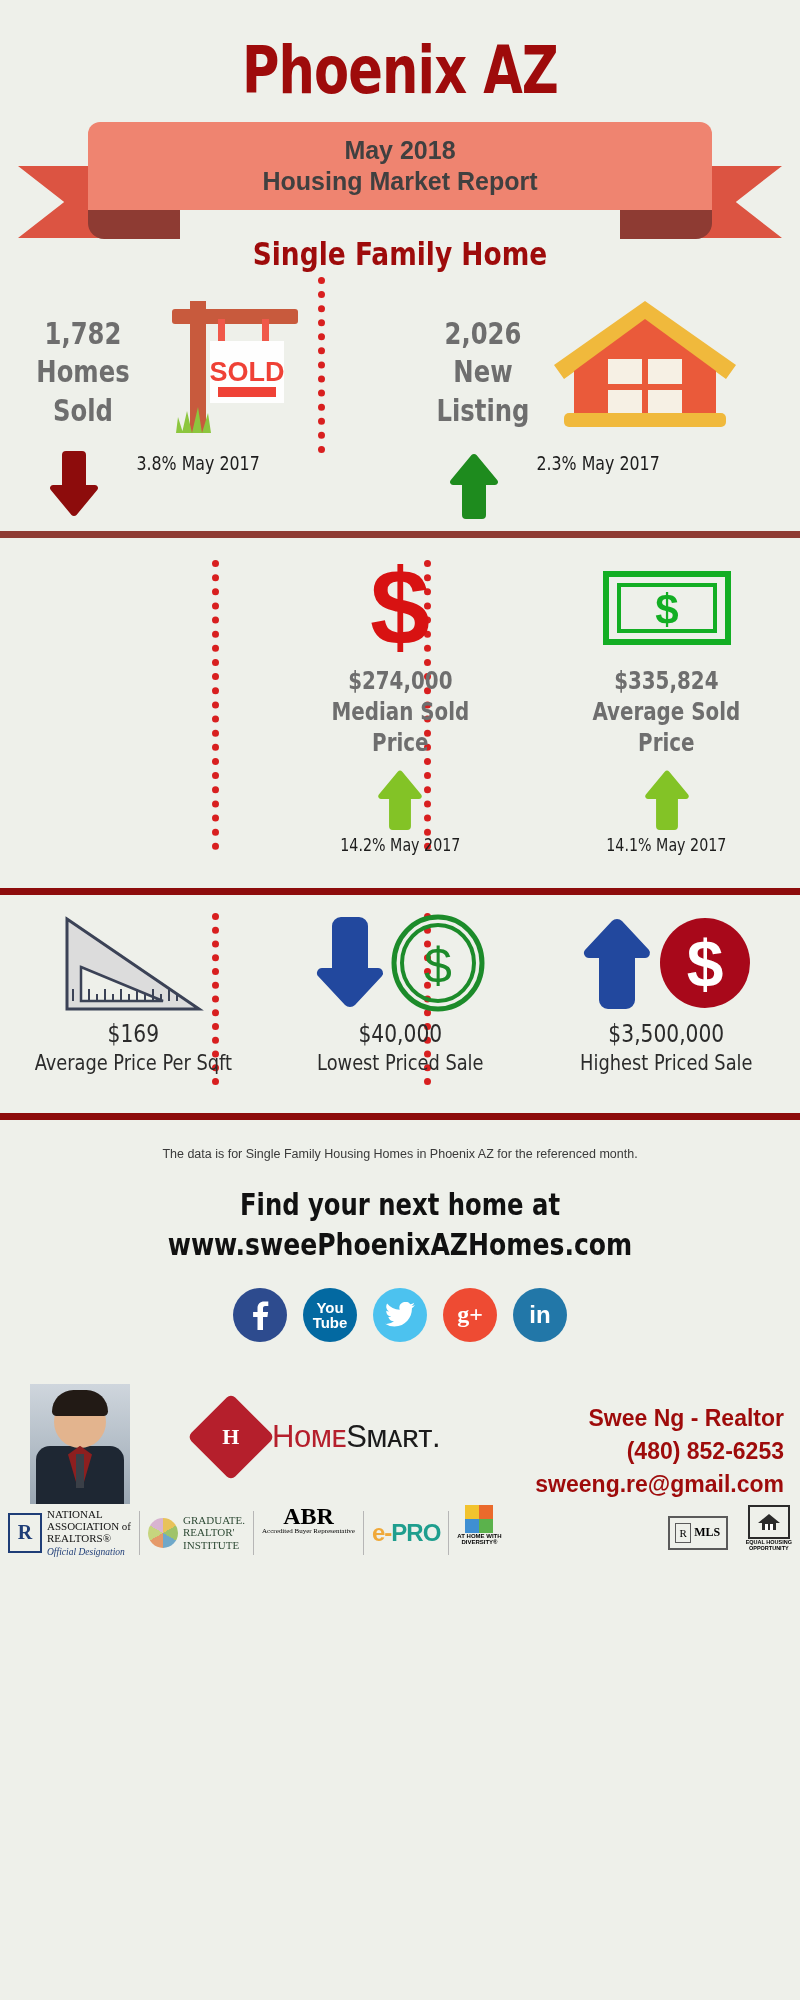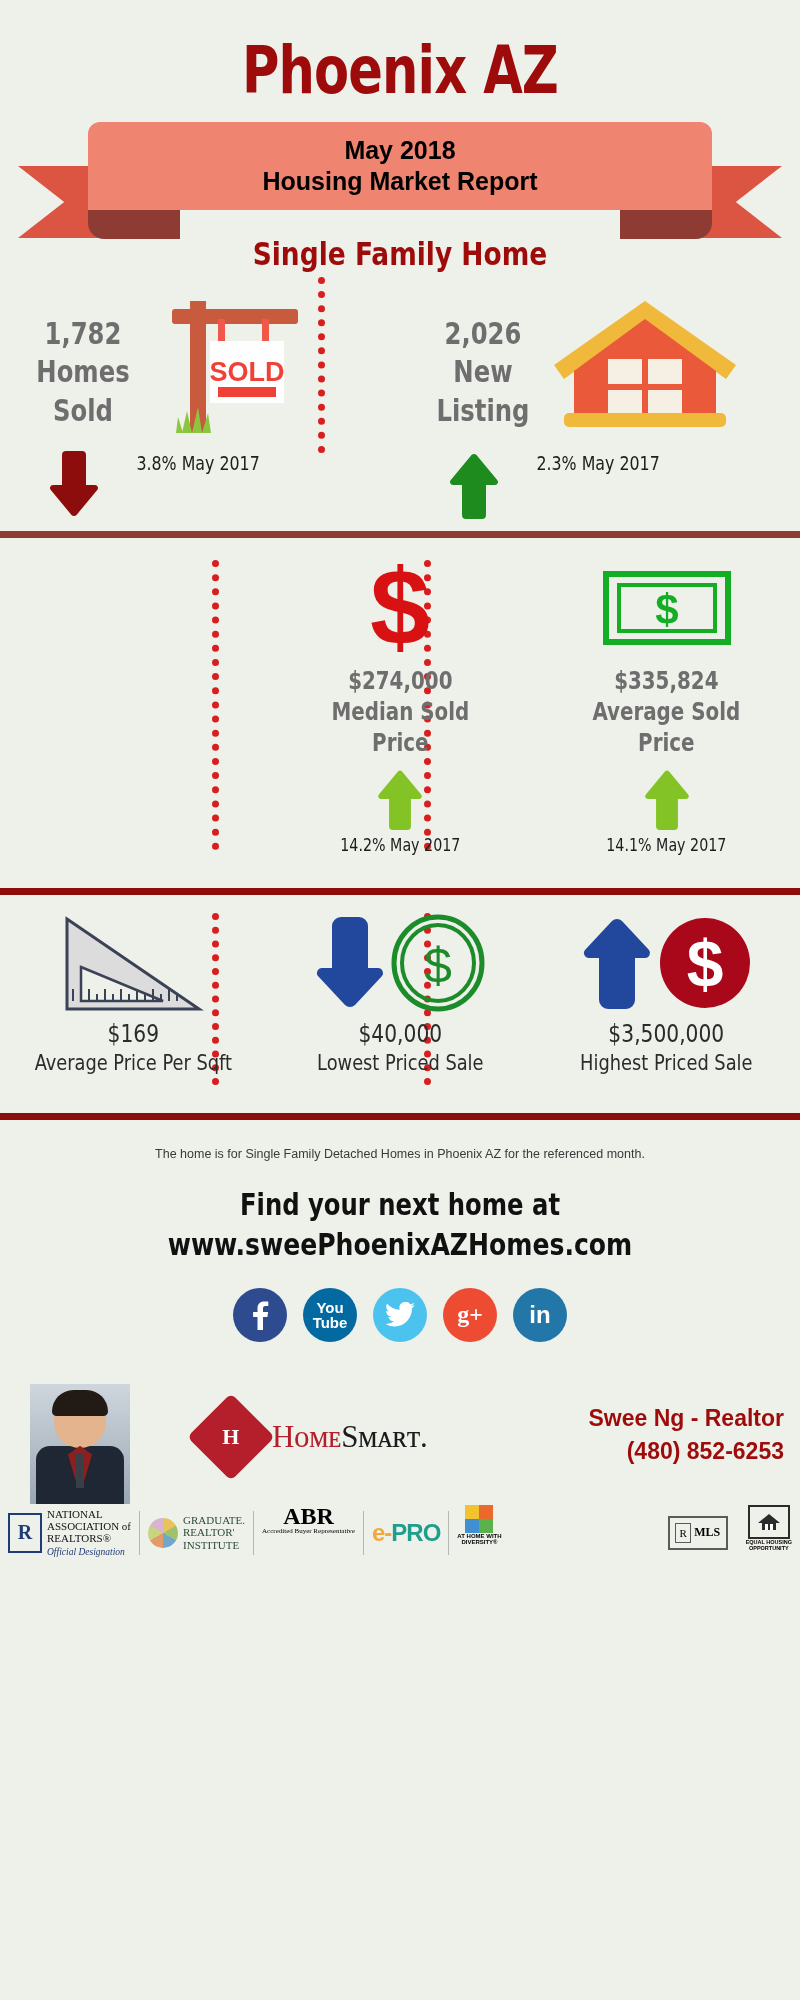--- a/index.html
+++ b/index.html
@@ -31,21 +31,21 @@
   }
   .ribbon-tail.left{left:18px;clip-path:polygon(0 0,100% 0,100% 100%,0 100%,42% 50%);}
   .ribbon-tail.right{right:18px;clip-path:polygon(0 0,100% 0,58% 50%,100% 100%,0 100%);}
   .ribbon-fold{position:absolute;top:83px;width:92px;height:34px;background:#8e3b33;}
   .ribbon-fold.left{left:88px;border-bottom-left-radius:16px;border-top-left-radius:4px;}
   .ribbon-fold.right{right:88px;border-bottom-right-radius:16px;border-top-right-radius:4px;}
   .ribbon-main{
     position:absolute;left:88px;right:88px;top:0;height:88px;
     background:#ef8470;border-radius:12px 12px 0 0;
     display:flex;flex-direction:column;align-items:center;justify-content:center;
-    color:#000000;font-weight:bold;font-size:24px;line-height:1.25;
+    color:#404040;font-weight:bold;font-size:24px;line-height:1.25;
   }
   .ribbon-main .l1{font-size:25px;}
   .ribbon-main .l2{font-size:25px;}
 
   .subtitle{
     text-align:center;font-weight:bold;font-size:32px;color:#9e0b0b;
     margin-top:-12px;
     font-family:"DejaVu Sans Condensed","Liberation Sans",sans-serif;
     transform:scaleX(0.92);
   }
@@ -135,21 +135,21 @@
   .hs-hair{position:absolute;left:22px;top:6px;width:56px;height:26px;border-radius:28px 28px 6px 6px;background:#221a15;}
   .hs-body{position:absolute;left:6px;top:62px;width:88px;height:58px;background:#1e2733;border-radius:14px 14px 0 0;}
   .hs-shirt{position:absolute;left:38px;top:62px;width:24px;height:40px;background:#8d1f1f;clip-path:polygon(50% 0,100% 22%,62% 100%,38% 100%,0 22%);}
   .hs-tie{position:absolute;left:46px;top:70px;width:8px;height:34px;background:#3a3f47;}
 
   .homesmart{position:absolute;left:200px;top:22px;display:flex;align-items:center;gap:10px;}
   .hs-diamond{width:62px;height:62px;background:#b51f2c;transform:rotate(45deg);border-radius:6px;
     display:flex;align-items:center;justify-content:center;}
   .hs-diamond span{transform:rotate(-45deg);color:#fff;font-weight:bold;font-size:22px;
     font-family:"Liberation Serif",serif;}
-  .hs-word{font-family:Liberation Serif, serif;font-size:31px;letter-spacing:-0.5px;}
+  .hs-word{font-family:Liberation Sans, sans-serif;font-size:31px;letter-spacing:-0.5px;}
   .hs-word .a{color:#b51f2c;}
   .hs-word .b{color:#1b1b1b;}
 
   .contact{position:absolute;right:16px;top:18px;text-align:right;color:#9e0b0b;
     font-size:23px;line-height:1.45;font-weight:bold;}
 
   .cert-row{position:absolute;left:0;right:0;bottom:0;height:62px;display:flex;align-items:center;gap:0;padding:0 8px;}
   .cert{display:flex;align-items:center;height:56px;}
   .cert-sep{width:1px;height:44px;background:#b6b6b6;margin:0 8px;}
   .nar-box{width:30px;height:36px;border:2px solid #1e3d77;color:#1e3d77;display:flex;
@@ -370,21 +370,21 @@
       </div>
       <div class="s3-val">$3,500,000</div>
       <div class="s3-label">Highest Priced Sale</div>
     </div>
   </div>
 
   <div class="hr-dark"></div>
 
   <div>
     <div class="disclaimer">
-      <div>The home is for Single Family Detached Homes in Phoenix AZ for the referenced month.</div>
+      <div>The data is for Single Family Housing Homes in Phoenix AZ for the referenced month.</div>
     </div>
 
     <div class="cta">
       <span class="l1">Find your next home at</span>
       <span class="l2">www.sweePhoenixAZHomes.com</span>
     </div>
 
     <div class="social">
       <div class="s" style="background:#2d4b8e;">
         <svg width="26" height="30" viewBox="0 0 26 30">
@@ -422,20 +422,21 @@
           <span>H</span>
         </div>
         <div class="hs-word">
           <span class="a">Hᴏᴍᴇ</span><span class="b">Sᴍᴀʀᴛ.</span>
         </div>
       </div>
 
       <div class="contact">
         <div>Swee Ng - Realtor</div>
         <div>(480) 852-6253</div>
+        <div>sweeng.re@gmail.com</div>
       </div>
 
       <div class="cert-row">
         <div class="cert">
           <div class="nar-box">
             <span>R</span>
           </div>
           <div class="nar-txt">
             <div>NATIONAL</div>
             <div>ASSOCIATION of</div>

